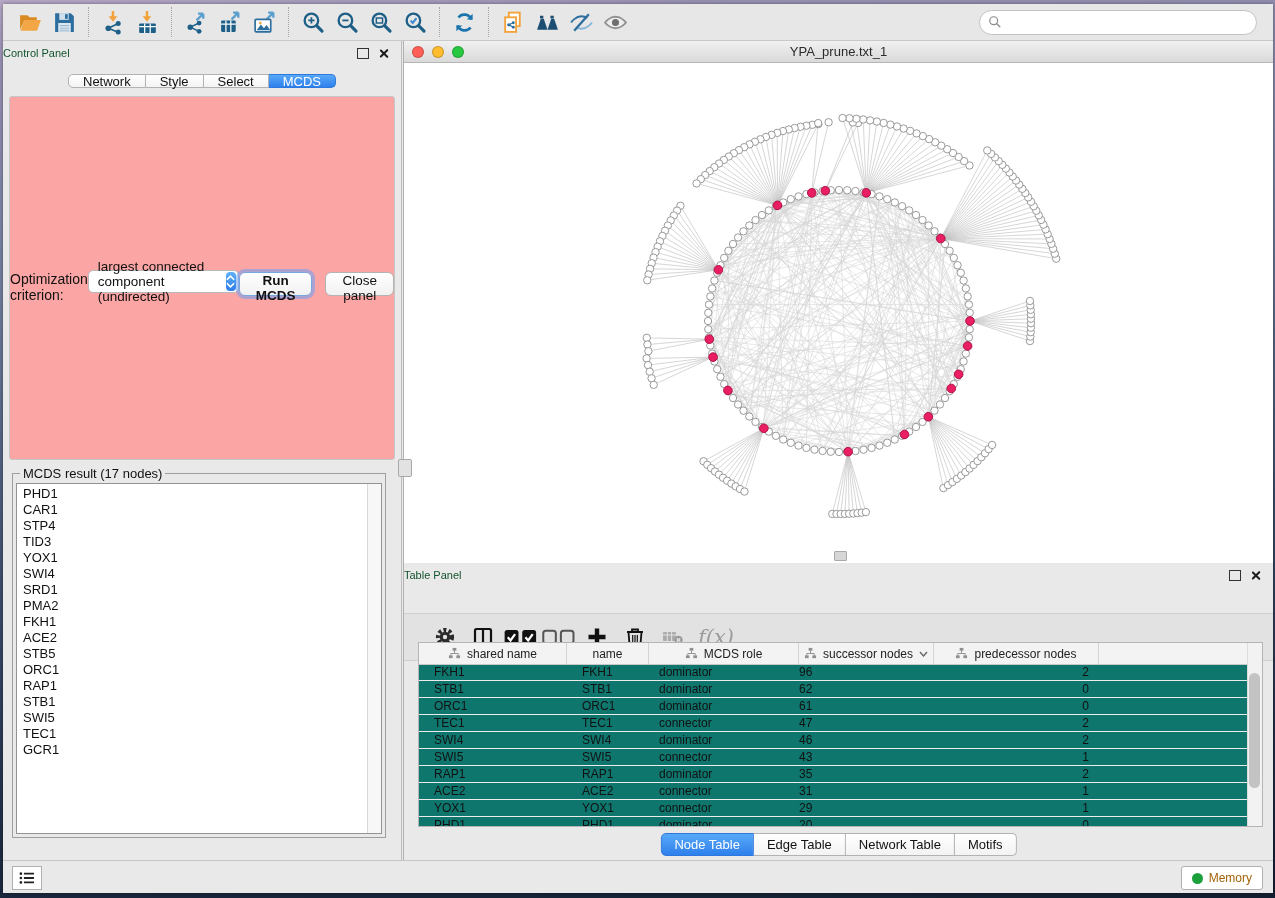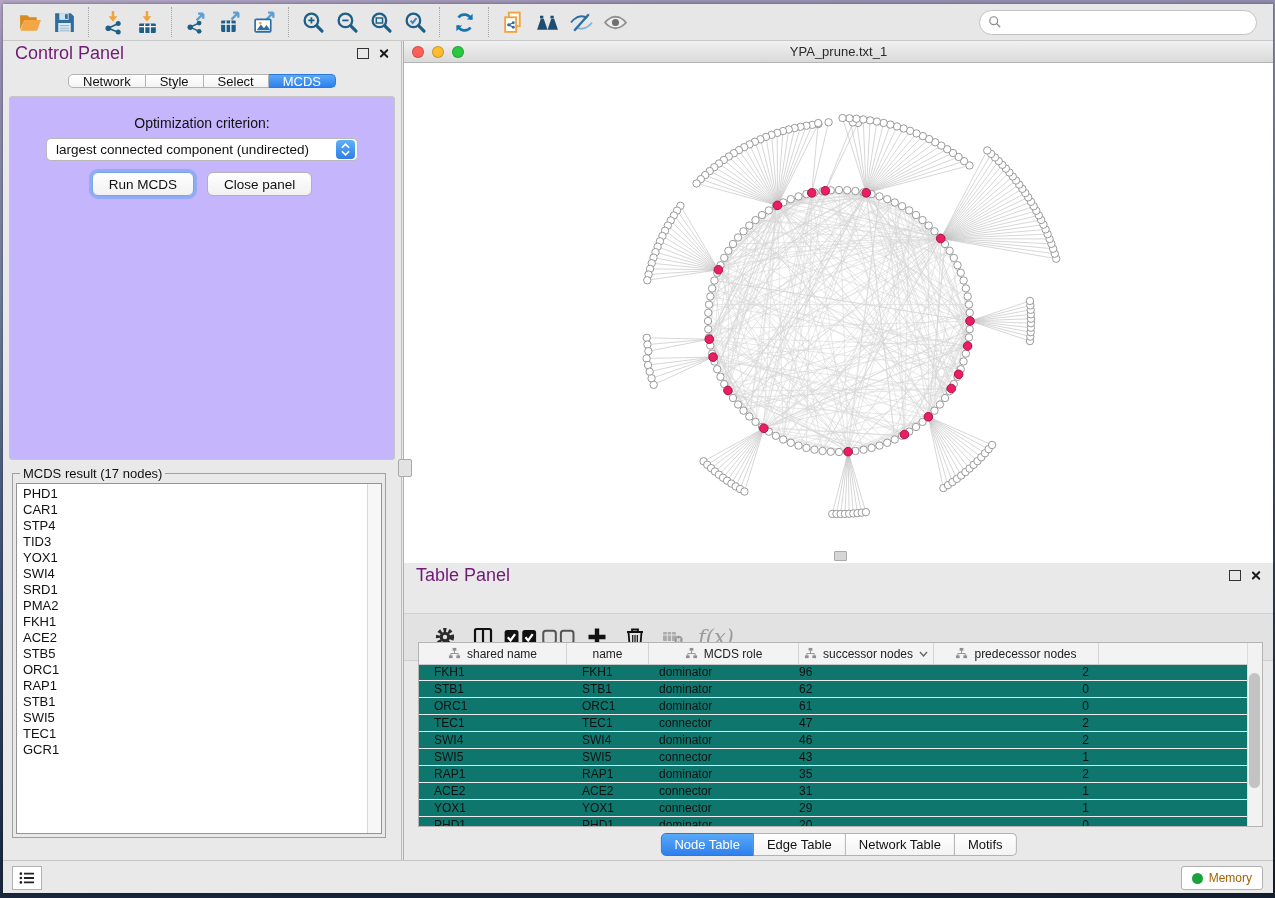--- a/index.html
+++ b/index.html
@@ -13,42 +13,42 @@
   .tbi{width:34px;height:30px;display:flex;align-items:center;justify-content:center;cursor:pointer;flex:0 0 auto;}
   .tbi svg{width:25px;height:25px;}
   .tb-sep{width:0;height:30px;border-left:1px dotted #a5a5a5;margin:0 7px;flex:0 0 auto;}
   #search-box{margin-left:auto;margin-right:16px;width:268px;height:23px;background:#fff;border:1px solid #c3c3c3;border-radius:13px;display:flex;align-items:center;padding-left:8px;}
   #search-box svg{width:14px;height:14px;}
   #search-box input{border:none;outline:none;background:transparent;flex:1;font-size:13px;padding:0 8px;}
 
   
   #control-panel{position:absolute;left:0;top:37px;width:398px;height:819px;background:#e9e9e9;border-right:1px solid #bdbdbd;}
   .panel-head{position:absolute;left:0;top:0;width:100%;height:24px;display:flex;align-items:center;}
-  .panel-title{font-size:18px;color:#701a75;padding-left:12px;}
+  .panel-title{font-size:11px;color:#14532d;}
   .panel-head-icons{margin-left:auto;display:flex;align-items:center;gap:9px;padding-right:12px;}
   .float-ic{width:10px;height:9px;border:1.6px solid #333;cursor:pointer;}
   .close-ic{width:11px;height:11px;cursor:pointer;position:relative;}
   .close-ic:before,.close-ic:after{content:"";position:absolute;left:4.5px;top:0;width:2.4px;height:11px;background:#1c1c1c;border-radius:1px;}
   .close-ic:before{transform:rotate(45deg);}
   .close-ic:after{transform:rotate(-45deg);}
 
   .seg{position:absolute;top:33px;left:50%;transform:translateX(-50%);display:flex;height:14px;}
   .seg-item{display:flex;align-items:center;padding:0 14px;font-size:13px;color:#111;background:linear-gradient(#ffffff,#f3f3f3);border:1px solid #b2b2b2;border-left:none;cursor:pointer;white-space:nowrap;}
   .seg-item:first-child{border-left:1px solid #b2b2b2;border-radius:5px 0 0 5px;}
   .seg-item:last-child{border-radius:0 5px 5px 0;}
   .seg-item.selected{background:linear-gradient(#58a9f8,#2e80ec);color:#fff;border-color:#2e78dd;}
 
-  #mcds-box{position:absolute;left:6px;right:6px;top:55px;height:362px;background:#c4b5fd;border:1px solid #c6c6c6;border-radius:3px;display:flex;flex-direction:column;align-items:center;}
+  #mcds-box{position:absolute;left:6px;right:6px;top:55px;height:362px;background:#fca5a5;border:1px solid #c6c6c6;border-radius:3px;display:flex;align-items:center;}
   #opt-label{margin-top:18px;font-size:14px;color:#111;}
   #criterion-select{margin-top:7px;width:312px;height:23px;background:#fff;border:1px solid #b9b9b9;border-radius:5px;display:flex;align-items:center;padding-left:9px;box-sizing:border-box;font-size:13.5px;color:#111;cursor:pointer;}
   #criterion-stepper{margin-left:auto;margin-right:2px;width:19px;height:19px;border-radius:4px;background:linear-gradient(#61b1f9,#2e7ce9);display:flex;flex-direction:column;align-items:center;justify-content:center;gap:1px;}
   #criterion-stepper svg{width:9px;height:6px;display:block;}
   #mcds-buttons{margin-top:11px;display:flex;gap:13px;}
   .btn{height:24px;padding:0 16px;font-size:13.5px;color:#111;background:linear-gradient(#ffffff,#f1f1f1);border:1px solid #b3b3b3;border-radius:6px;cursor:pointer;font-family:"Liberation Sans",sans-serif;}
-  .btn.focus-ring{border-color:#77a7e0;box-shadow:0 0 0 3px rgba(104,161,248,.55);}
+  .btn.focus-ring{border-color:#77a7e0;box-shadow:0 0 0 3px rgba(104,161,248,.55);font-weight:bold;}
 
   #result-fieldset{position:absolute;left:9px;top:425px;width:374px;height:372px;border:1px solid #9f9f9f;margin:0;padding:2px 3px 3px 3px;box-sizing:border-box;}
   #result-fieldset legend{font-size:13px;color:#111;padding:0 3px;margin-left:4px;}
   #mcds-list-wrap{position:relative;width:100%;height:100%;background:#fff;border:1px solid #949494;box-sizing:border-box;overflow:hidden;}
   #mcds-result-list{position:absolute;left:0;top:0;right:13px;bottom:0;padding:2px 0 0 6px;}
   .mcds-item{font-size:13px;line-height:16px;color:#111;cursor:default;}
   #mcds-scroll{position:absolute;right:0;top:0;width:13px;height:100%;background:#f7f7f7;border-left:1px solid #d8d8d8;}
 
   
   #v-splitter{position:absolute;left:395px;top:455px;width:12px;height:16px;background:#e2e2e2;border:1px solid #a9a9a9;border-radius:2px;cursor:col-resize;z-index:5;}

